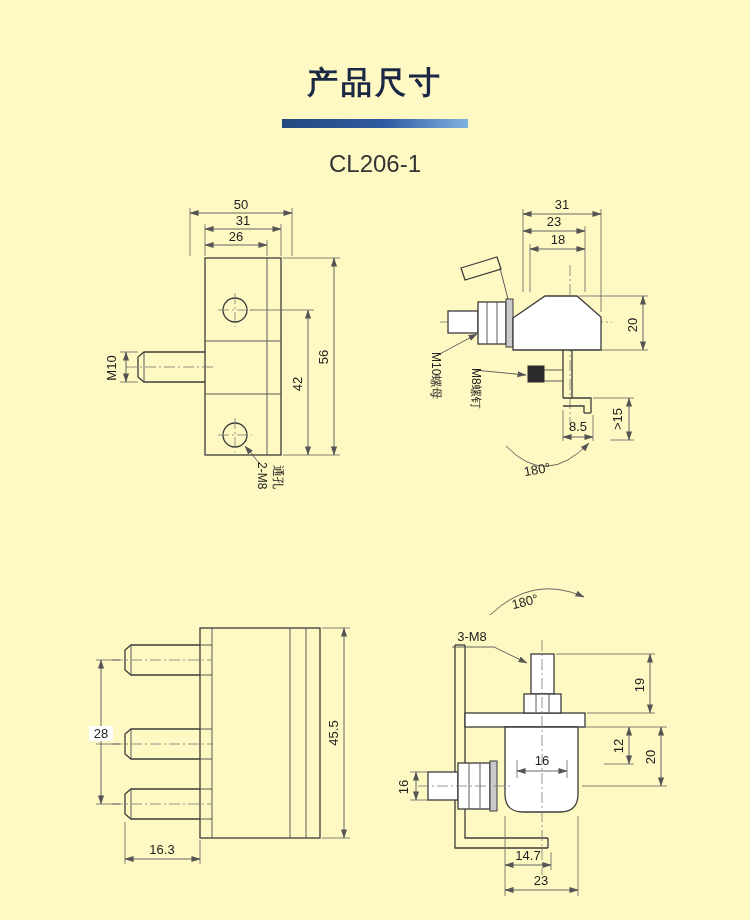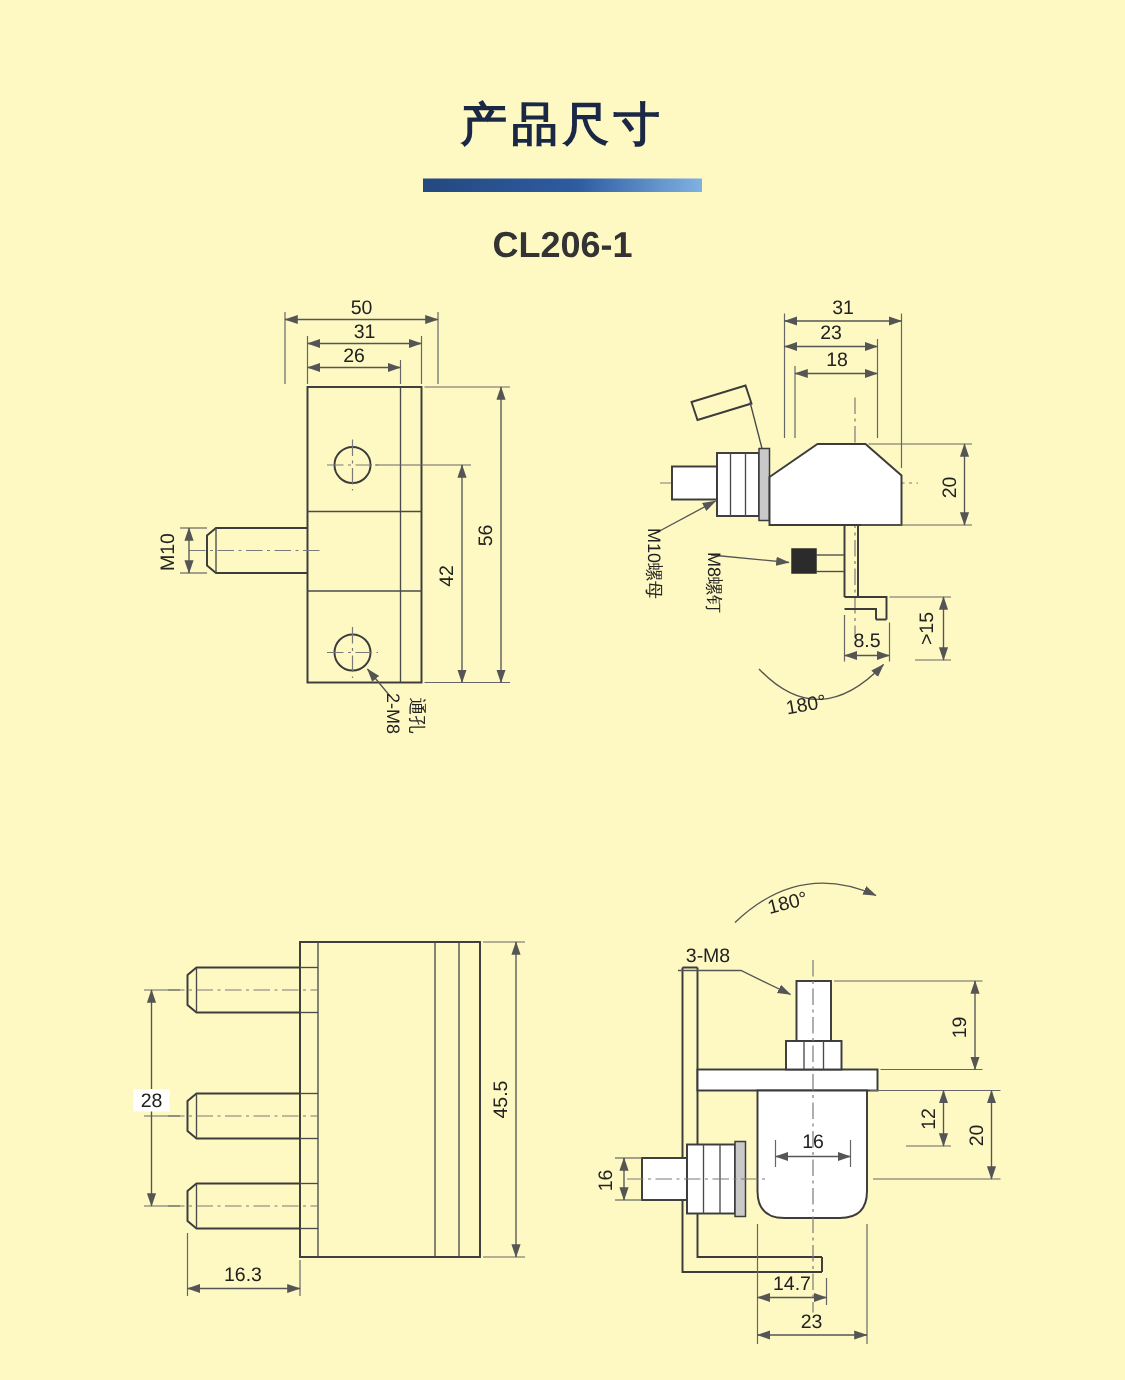--- a/index.html
+++ b/index.html
@@ -4,21 +4,21 @@
 <style>
   * { margin:0; padding:0; box-sizing:border-box; }
   html,body { background:#fff; }
   body { width:750px; height:920px; font-family:"Liberation Sans", sans-serif; position:relative; }
   .page { position:relative; width:750px; height:920px; background:#fef9c3; overflow:hidden; }
   .title { position:absolute; top:62px; left:0; width:100%; text-align:center;
            font-size:31px; font-weight:bold; color:#1b2845; letter-spacing:3px; }
   .title-bar { position:absolute; top:119px; left:282px; width:186px; height:9px;
            background:linear-gradient(90deg,#24497f 0%,#2e5ba1 55%,#7fb2e2 100%); }
   .model-title { position:absolute; left:0; width:100%; text-align:center;
-           font-size:24px; color:#333; font-weight:700; }
+           font-size:24px; color:#333; font-weight:400; }
   #model1 { top:150px; }
   #model2 { top:563px; }
   svg.drawing { position:absolute; top:0; left:0; }
   .part  { fill:none; stroke:#3c3c3c; stroke-width:1.3; }
   .partf { fill:#fff;  stroke:#3c3c3c; stroke-width:1.3; }
   .thin  { fill:none; stroke:#4a4a4a; stroke-width:0.9; }
   .cl    { stroke:#7a7a7a; stroke-width:0.8; stroke-dasharray:11 3 2 3; fill:none; }
   .ext   { stroke:#666; stroke-width:0.8; }
   .dim   { stroke:#555; stroke-width:0.9; fill:none; marker-start:url(#ar); marker-end:url(#ar); }
   .lead  { stroke:#555; stroke-width:0.9; fill:none; marker-end:url(#ar); }

